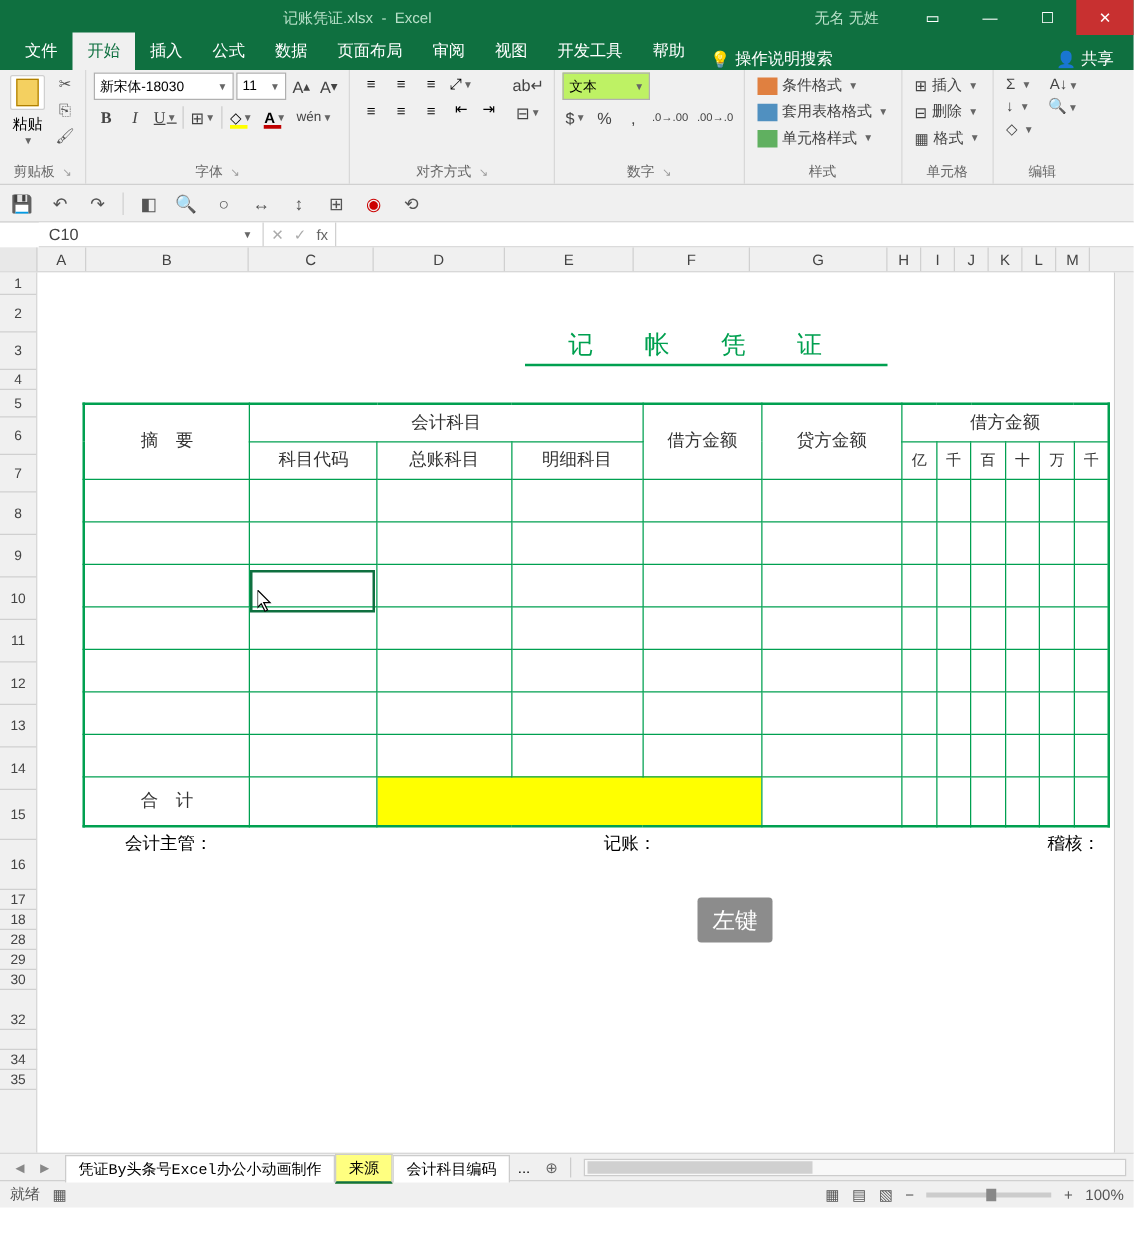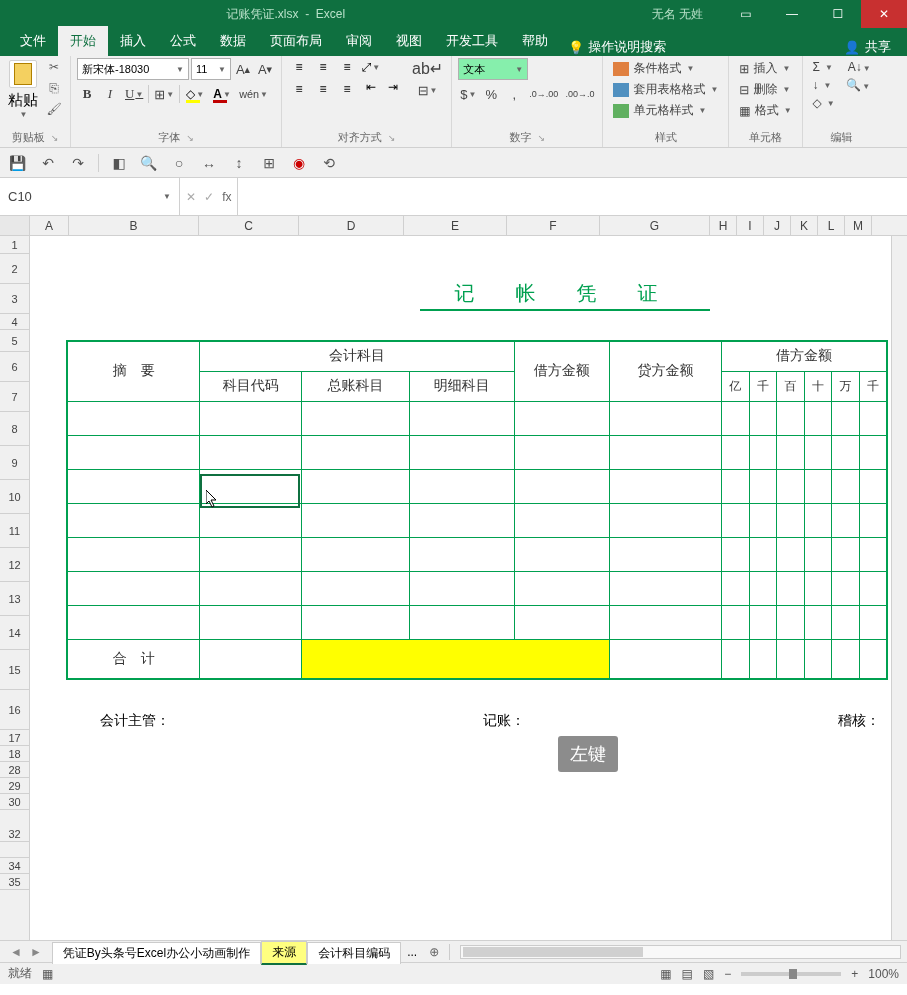--- a/index.html
+++ b/index.html
@@ -42,33 +42,33 @@
 .fbtn.b { font-weight: bold; font-family: "Times New Roman"; }
 .fbtn.i { font-style: italic; font-family: "Times New Roman"; }
 .fbtn.u { text-decoration: underline; font-family: "Times New Roman"; }
 .color-btn { width: 24px; height: 20px; display: flex; align-items: center; justify-content: center; position: relative; }
 .color-btn .bar { position: absolute; bottom: 1px; left: 3px; width: 14px; height: 3px; }
 .dd { font-size: 8px; color: #666; margin-left: 1px; }
 
 .align-group .grid3 { display: grid; grid-template-columns: repeat(3, 22px); gap: 2px; }
 .align-btn { width: 22px; height: 18px; display: flex; align-items: center; justify-content: center; cursor: pointer; }
 
-.number-group select, .num-sel { width: 70px; height: 22px; border: 1px solid #b0b0b0; background: #86efac; font-size: 11px; padding: 0 4px; display: flex; align-items: center; justify-content: space-between; }
+.number-group select, .num-sel { width: 70px; height: 22px; border: 1px solid #b0b0b0; background: #bef264; font-size: 11px; padding: 0 4px; display: flex; align-items: center; justify-content: space-between; }
 .number-group .row2 { display: flex; gap: 3px; margin-top: 4px; }
 
 .style-group .style-item, .cell-group .cell-item, .edit-group .edit-item { display: flex; align-items: center; gap: 4px; font-size: 12px; color: #444; padding: 2px 4px; cursor: pointer; white-space: nowrap; }
 .style-icon { width: 16px; height: 14px; }
 
 
 .qat { background: #f0f0f0; height: 30px; border-bottom: 1px solid #d0d0d0; display: flex; align-items: center; gap: 10px; padding: 0 8px; }
 .qat .qbtn { width: 20px; height: 20px; display: flex; align-items: center; justify-content: center; color: #555; cursor: pointer; font-size: 14px; }
 .qat .sep { width: 1px; height: 18px; background: #d0d0d0; }
 
 
-.formula-bar { height: 38px; border-bottom: 1px solid #d0d0d0; display: flex; align-items: stretch; background: #fff; }
+.formula-bar { height: 20px; border-bottom: 1px solid #d0d0d0; display: flex; align-items: stretch; background: #fff; margin-left: 31px; }
 .name-box { width: 180px; border-right: 1px solid #d0d0d0; display: flex; align-items: center; padding: 0 8px; font-size: 13px; color: #444; justify-content: space-between; }
 .formula-btns { display: flex; align-items: center; padding: 0 6px; gap: 8px; color: #aaa; border-right: 1px solid #d0d0d0; }
 .formula-input { flex: 1; padding: 0 8px; display: flex; align-items: center; }
 
 
 .col-headers { height: 20px; background: #f0f0f0; border-bottom: 1px solid #d0d0d0; display: flex; font-size: 12px; color: #444; }
 .corner { width: 30px; border-right: 1px solid #d0d0d0; background: #e8e8e8; }
 .ch { border-right: 1px solid #d0d0d0; display: flex; align-items: center; justify-content: center; }
 
 
@@ -90,21 +90,21 @@
 .vtable .total-yellow { background: #ffff00; }
 .vtable .num-col { width: 27px; font-size: 12px; }
 
 .sig-row { position: absolute; left: 70px; width: 780px; display: flex; justify-content: space-between; font-size: 14px; font-family: SimSun; }
 
 .tooltip { position: absolute; background: rgba(120,120,120,0.85); color: #fff; padding: 6px 12px; font-size: 18px; font-family: SimSun; border-radius: 3px; }
 
 
 .sheet-tabs { height: 22px; background: #f0f0f0; border-top: 1px solid #d0d0d0; display: flex; align-items: center; }
 .sheet-nav { display: flex; gap: 8px; padding: 0 10px; color: #888; }
-.sheet-tab { border: 1px solid #ccc; border-bottom: none; padding: 2px 10px; font-size: 12px; background: #fff; margin-top: 2px; cursor: pointer; }
+.sheet-tab { border: 1px solid #ccc; border-bottom: none; padding: 2px 10px; font-size: 12px; background: #fff; margin-top: 2px; cursor: pointer; font-family: Liberation Mono, monospace; }
 .sheet-tab.active { background: #ffff80; border-bottom: 2px solid #0f7040; }
 .hscroll { flex: 1; height: 14px; border: 1px solid #ccc; background: #f8f8f8; margin: 0 6px; position: relative; }
 .hscroll .thumb { position: absolute; left: 2px; top: 1px; width: 180px; height: 10px; background: #d0d0d0; }
 
 
 .status-bar { height: 22px; background: #f0f0f0; border-top: 1px solid #d0d0d0; display: flex; align-items: center; padding: 0 8px; font-size: 12px; color: #555; gap: 10px; }
 .status-bar .flex { flex: 1; }
 .zoom-slider { width: 100px; height: 4px; background: #ccc; position: relative; }
 .zoom-slider .thumb { position: absolute; left: 48px; top: -3px; width: 8px; height: 10px; background: #888; }
 
@@ -144,21 +144,21 @@
     <span>👤</span>
     <span>共享</span>
   </div>
 </div>
 
 <div class="ribbon">
   <div class="ribbon-group">
     <div class="ribbon-controls">
       <div class="clipboard-main">
         <div class="paste-icon"></div>
-        <div style="font-size:15px;margin-top:3px">粘贴</div>
+        <div style="font-size:12px;margin-top:3px">粘贴</div>
         <div class="dd">▼</div>
       </div>
       <div class="clipboard-side">
         <div class="mini-btn">✂</div>
         <div class="mini-btn">⎘</div>
         <div class="mini-btn">🖌</div>
       </div>
     </div>
     <div class="label">
         <span>剪贴板</span>
@@ -221,21 +221,21 @@
           <div class="align-btn">≡</div>
         </div>
         <div style="display:flex;flex-direction:column;gap:2px">
           <div class="align-btn">⤢<span class="dd">▼</span></div>
           <div style="display:flex">
             <div class="align-btn">⇤</div>
             <div class="align-btn">⇥</div>
           </div>
         </div>
         <div style="display:flex;flex-direction:column;gap:2px;margin-left:4px">
-          <div class="fbtn" style="font-size:16px">ab↵</div>
+          <div class="fbtn" style="font-size:13px">ab↵</div>
           <div class="fbtn">⊟<span class="dd">▼</span></div>
         </div>
       </div>
     </div>
     <div class="label">
         <span>对齐方式</span>
         <span class="launcher">↘</span>
       </div>
   </div>
 
@@ -525,21 +525,21 @@
               <td class="num-col"></td>
               <td class="num-col"></td>
               <td class="num-col"></td>
               <td class="num-col"></td>
               <td class="num-col"></td>
         </tr>
       </tbody>
         </table>
     </div>
 
-    <div class="sig-row" style="top:476px">
+    <div class="sig-row" style="top:448px">
       <span>会计主管：</span>
       <span>记账：</span>
       <span>稽核：</span>
     </div>
 
     <div class="tooltip" style="left:528px;top:500px">左键</div>
 
     <div style="position:absolute;left:170px;top:238px;width:100px;height:34px;border:2px solid #0f7040;pointer-events:none"></div>
 
     <svg class="cursor" style="left:176px;top:254px" viewBox="0 0 14 20">

